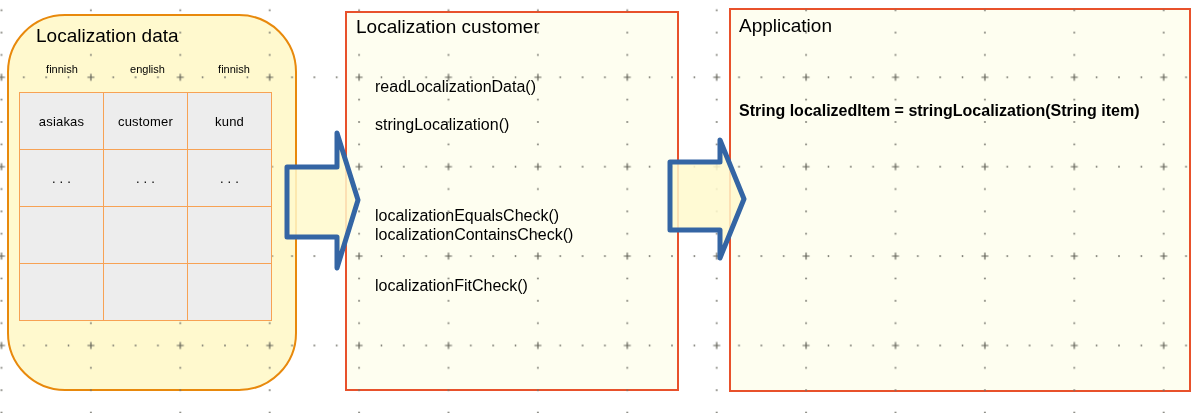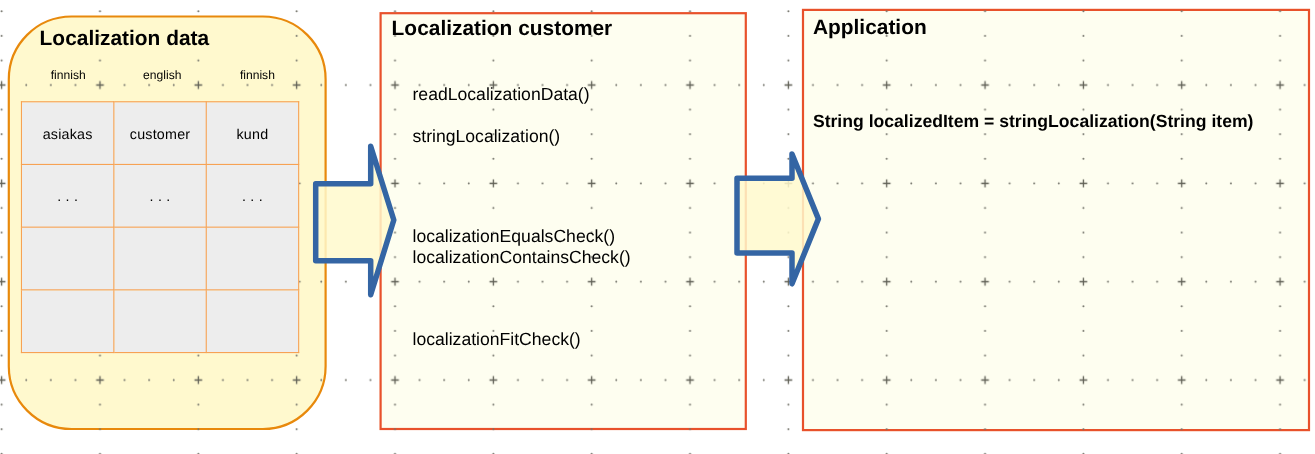--- a/index.html
+++ b/index.html
@@ -14,35 +14,35 @@
 
   .panel{position:absolute;box-sizing:border-box;border:2px solid;z-index:1;}
   #left-panel{left:7px;top:14px;width:290px;height:377px;border-radius:58px;
     background:var(--left-fill);border-color:var(--left-border);}
   #middle-panel{left:345px;top:11px;width:334px;height:380px;
     background:var(--ivory);border-color:var(--rect-border);}
   #right-panel{left:729px;top:8px;width:462px;height:384px;
     background:var(--ivory);border-color:var(--rect-border);}
 
   .content{position:absolute;z-index:4;}
-  .title{font-weight:bold;font-size:19px;line-height:22px;white-space:nowrap;}
+  .title{font-weight:normal;font-size:19px;line-height:22px;white-space:nowrap;}
   #left-title{left:36px;top:25px;}
   #middle-title{left:356px;top:16px;}
   #right-title{left:739px;top:15px;}
 
   #header-row{left:19px;top:63px;width:259px;display:grid;
     grid-template-columns:86px 85px 88px;font-size:11px;text-align:center;}
   #loc-table{left:19px;top:92px;border-collapse:collapse;}
   #loc-table td{
     width:84px;height:57px;box-sizing:border-box;
     background:var(--cell-fill);border:1.5px solid var(--table-border);
     text-align:center;vertical-align:middle;font-size:13px;letter-spacing:.2px;
   }
   .fn{position:absolute;left:375px;font-size:16px;white-space:nowrap;}
-  #fn-0{top:78px;} #fn-1{top:116px;} #fn-2{top:166px;margin-top:41px;} #fn-3{top:226px;} #fn-4{top:277px;margin-top:24px;}
+  #fn-0{top:78px;} #fn-1{top:116px;} #fn-2{top:166px;margin-top:41px;} #fn-3{top:226px;} #fn-4{top:277px;}
 
   #app-code{left:739px;top:102px;width:450px;font-weight:bold;font-size:16px;white-space:nowrap;}
 
   .arrow-shape{
     fill:var(--arrow-fill);fill-opacity:.85;
     stroke:var(--arrow-stroke);stroke-width:5;stroke-linejoin:round;
   }
 </style>
 </head>
 <body>

